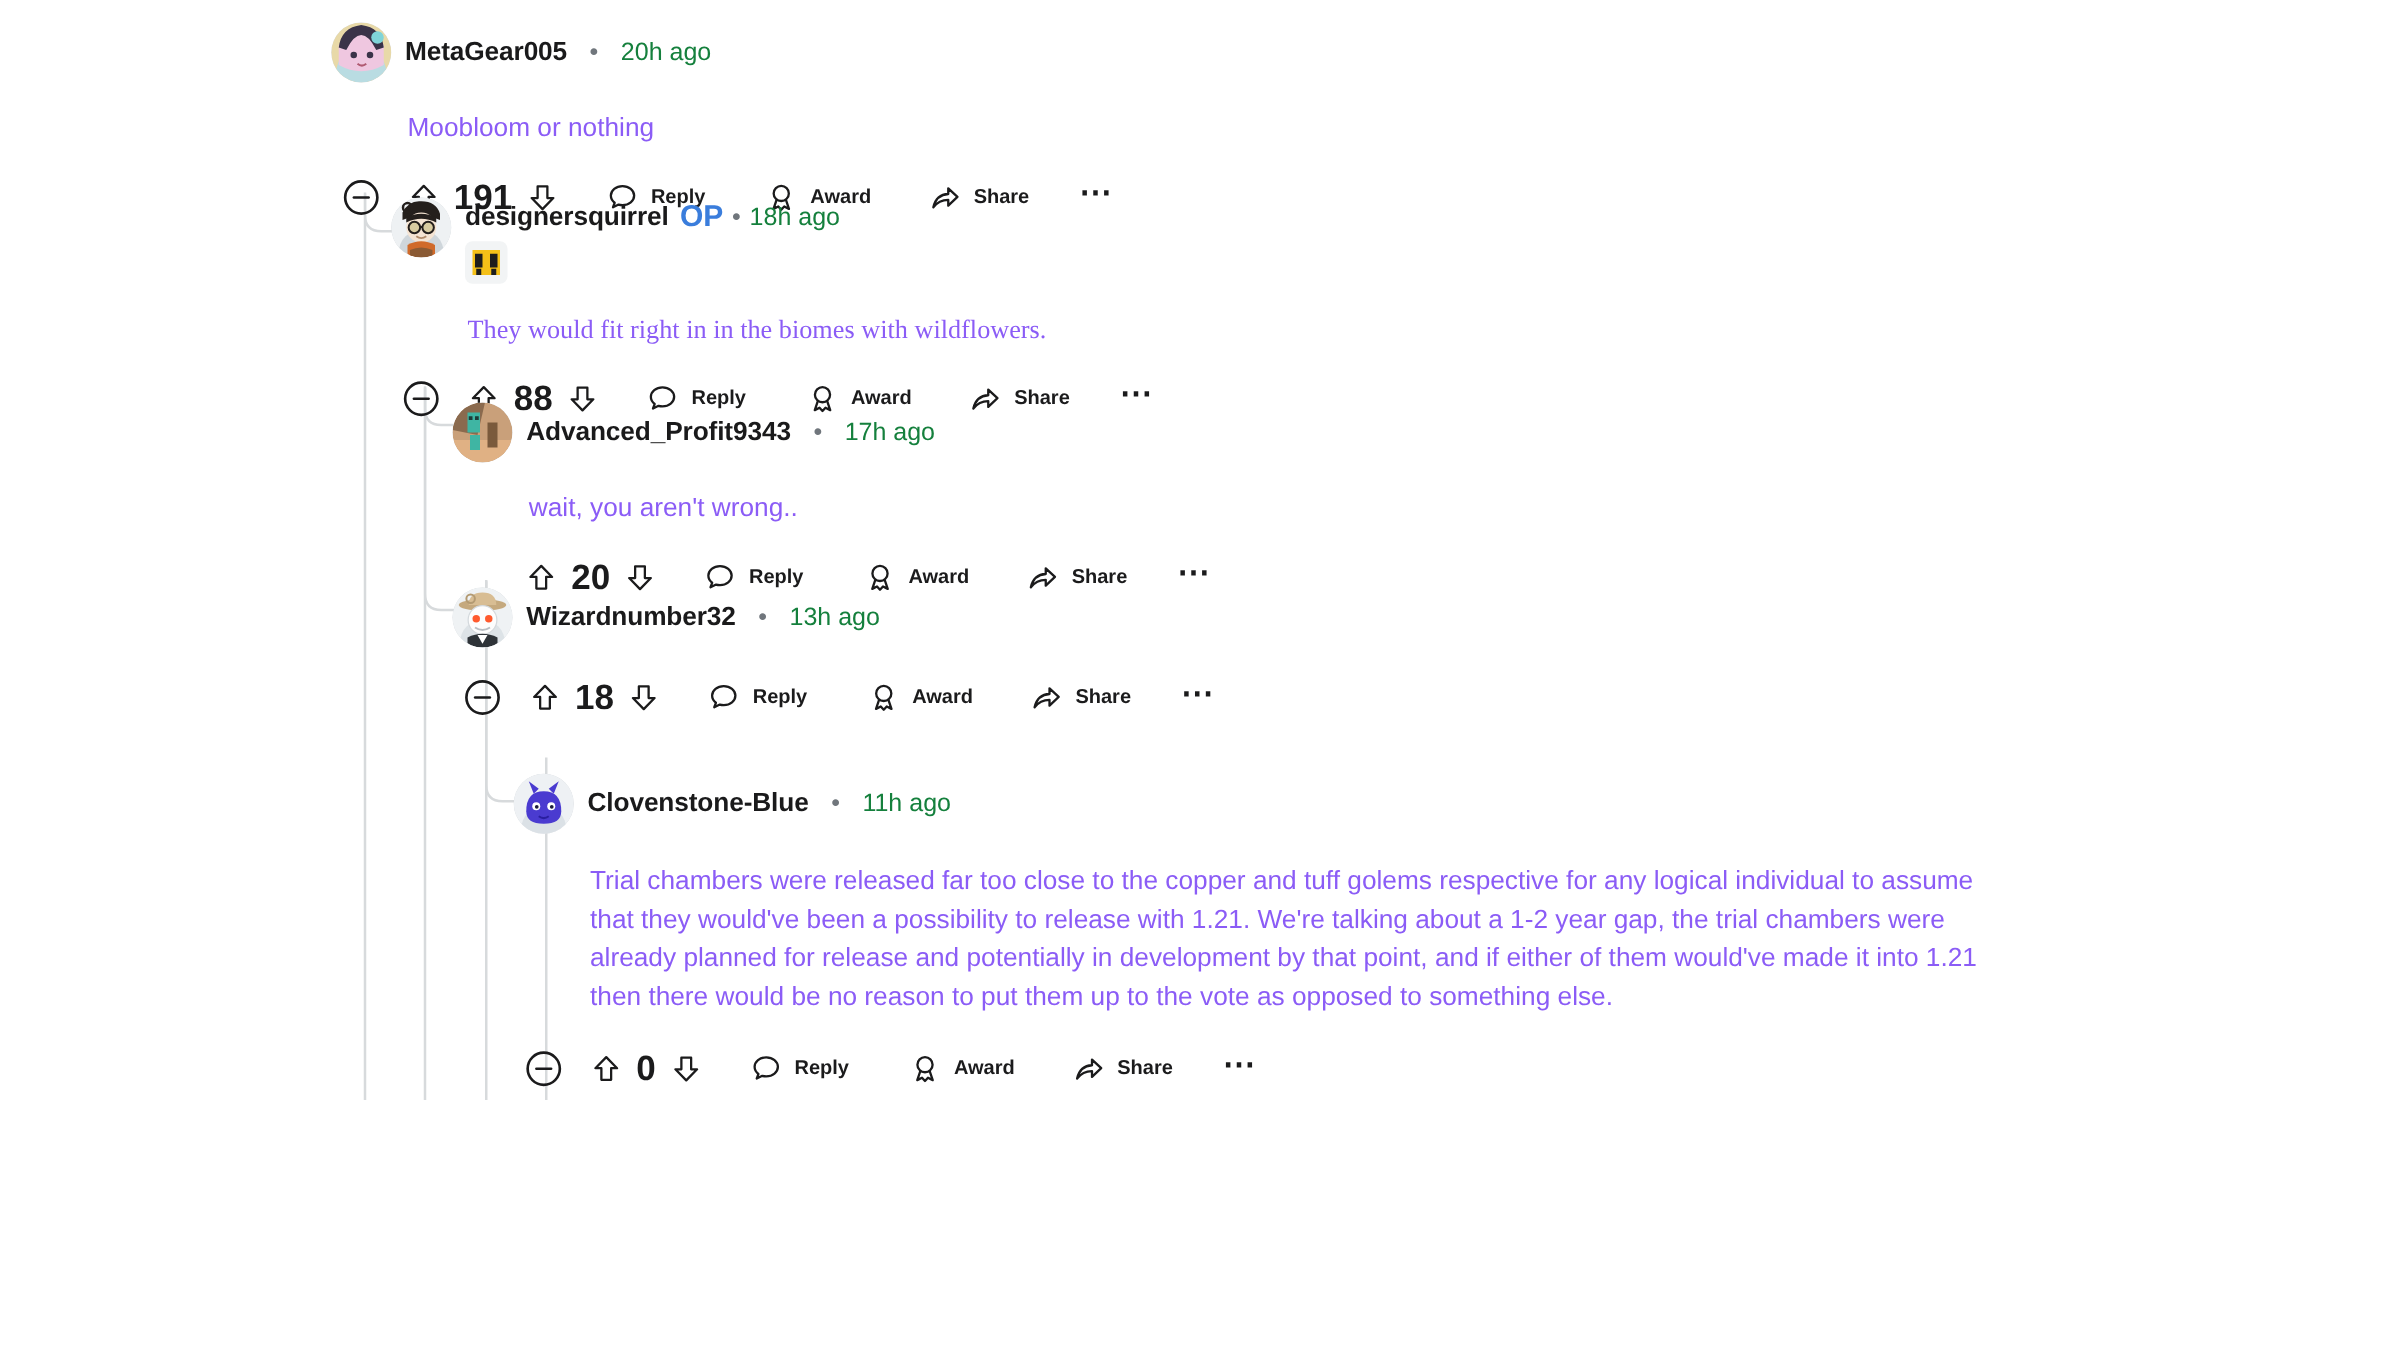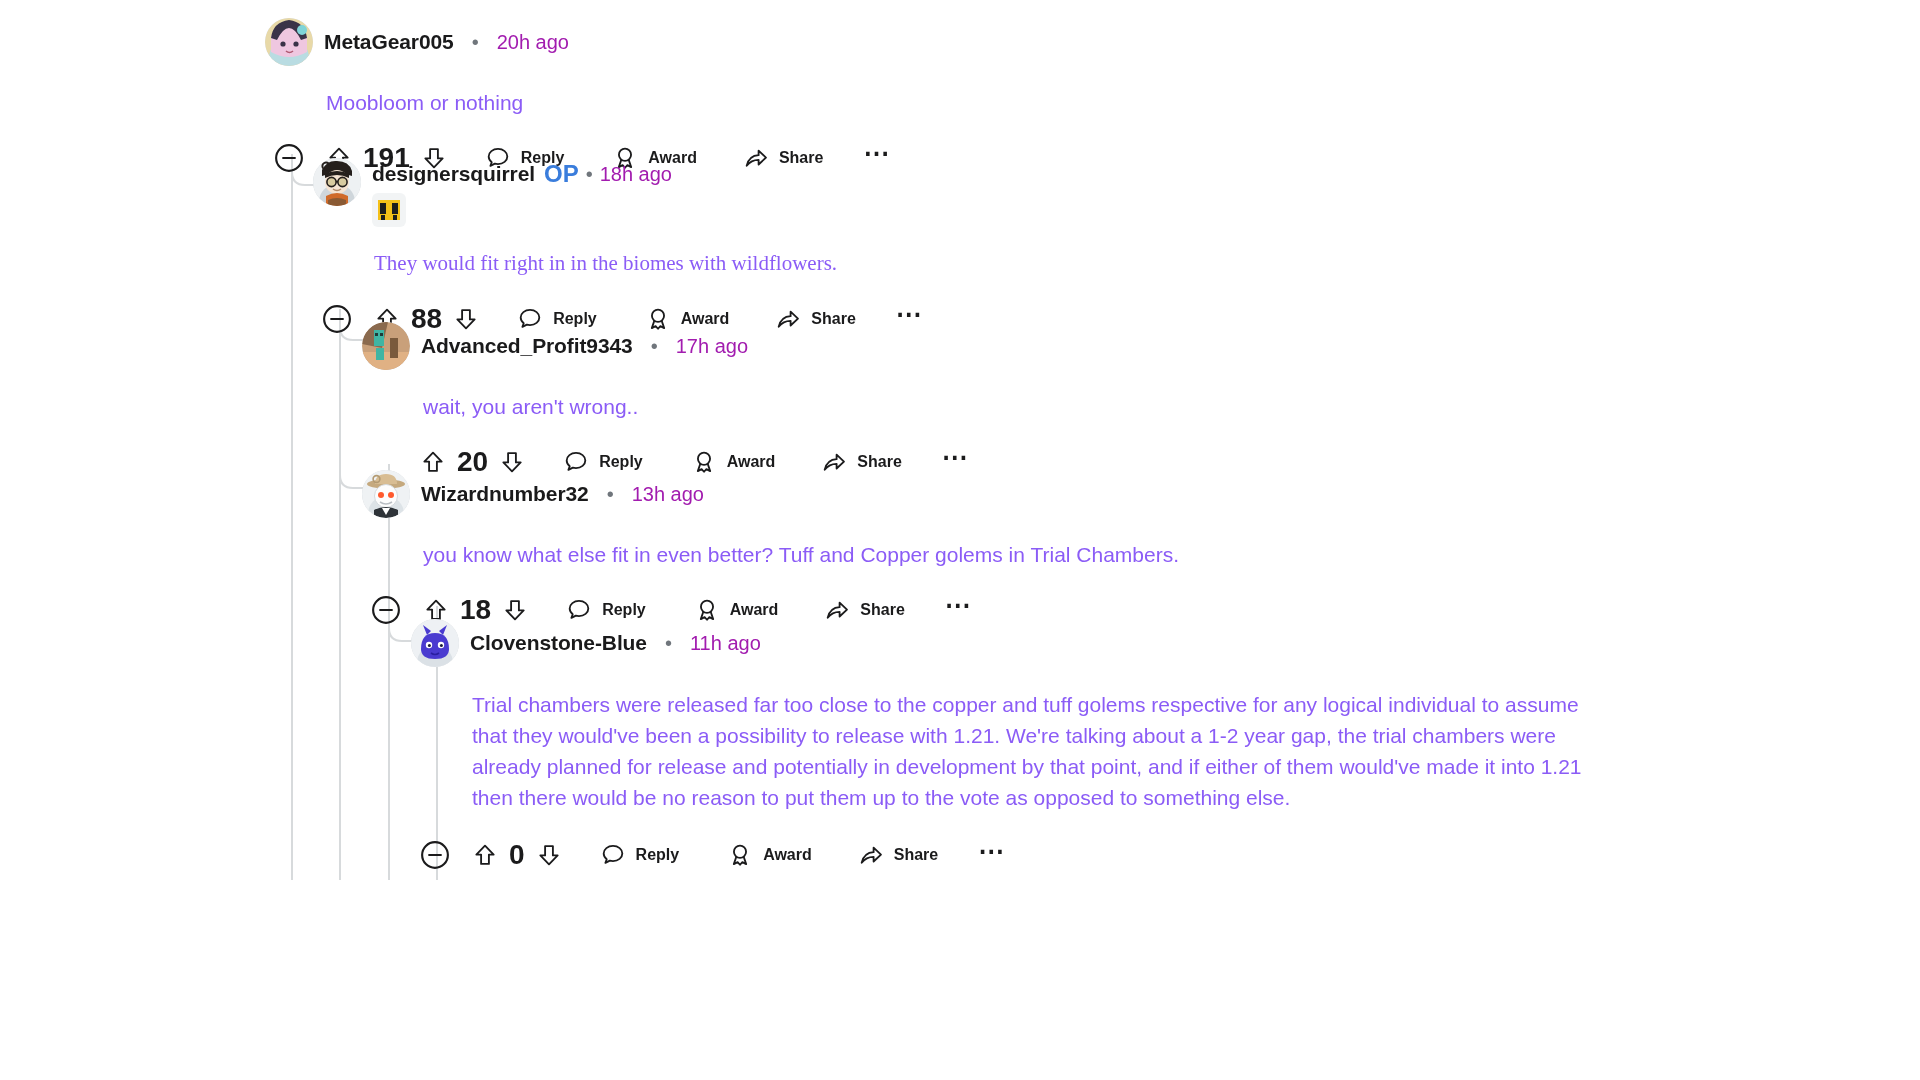--- a/index.html
+++ b/index.html
@@ -51,21 +51,21 @@
     margin-left: 9px;
     white-space: nowrap;
   }
   .dot {
     color: #70767c;
     font-size: 20px;
     margin: 0 7px;
   }
   .ts {
     font-size: 20px;
-    color: #a21caf;
+    color: #15803d;
     white-space: nowrap;
   }
   .flair {
     display: inline-block;
     width: 34px; height: 34px;
     border-radius: 6px;
     background: #f2f4f5;
     position: relative;
     overflow: hidden;
     vertical-align: middle;
@@ -400,21 +400,20 @@
             <path d="M12 40 Q24 34 36 40 L36 48 H12 Z" fill="#2e3338"></path>
             <path d="M20 38 L24 45 L28 38 Z" fill="#ffffff"></path>
           </g>
         </svg>
       </div>
       <span class="uname">Wizardnumber32</span>
       <span class="dot">•</span>
       <span class="ts">13h ago</span>
     </div>
 
-    <div class="c-body" style="margin-left:61px; margin-top:22px;">you know what else fit in even better? Tuff and Copper golems in Trial Chambers.</div>
 
     <div class="actions" style="margin-left:9px; margin-top:24px;">
       <svg class="collapse-btn" viewBox="0 0 24 24">
         <circle cx="12" cy="12" r="10.3" fill="none" stroke="#1b1b1c" stroke-width="1.7"></circle>
         <line x1="7.3" y1="12" x2="16.7" y2="12" stroke="#1b1b1c" stroke-width="1.7" stroke-linecap="round"></line>
       </svg>
       <div class="votebox">
         <svg class="arrow" viewBox="0 0 24 24">
           <path d="M12 3.4 L20 11.6 h-4.4 v8.6 h-7.2 v-8.6 H4 Z" fill="none" stroke="#1b1b1c" stroke-width="1.7" stroke-linejoin="round"></path>
         </svg>

